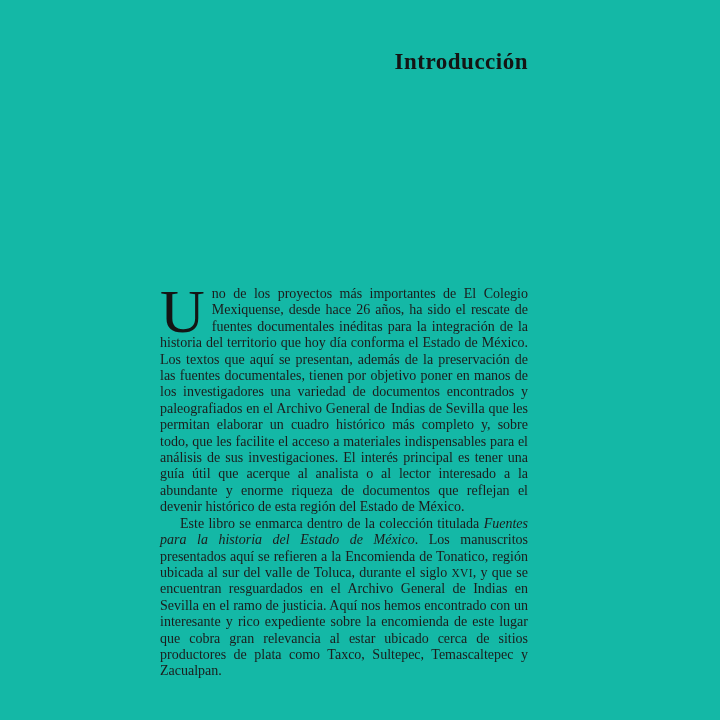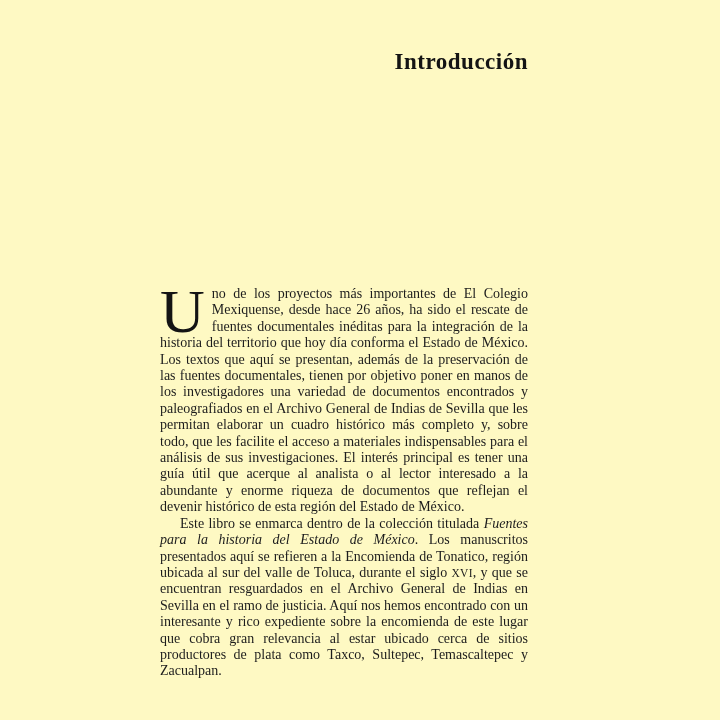--- a/index.html
+++ b/index.html
@@ -4,21 +4,21 @@
 <style>
   html, body {
     margin: 0;
     padding: 0;
     background: #ffffff;
   }
   .page {
     position: relative;
     width: 720px;
     height: 720px;
-    background: #fef9c3;
+    background: #14b8a6;
     overflow: hidden;
     font-family: "Liberation Serif", serif;
   }
   .chapter-title {
     position: absolute;
     left: 160px;
     top: 49px;
     width: 368px;
     margin: 0;
     text-align: right;

